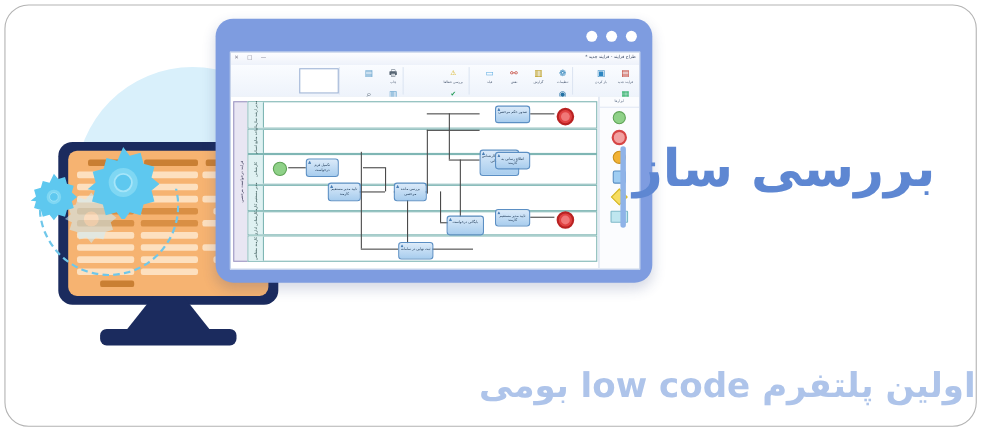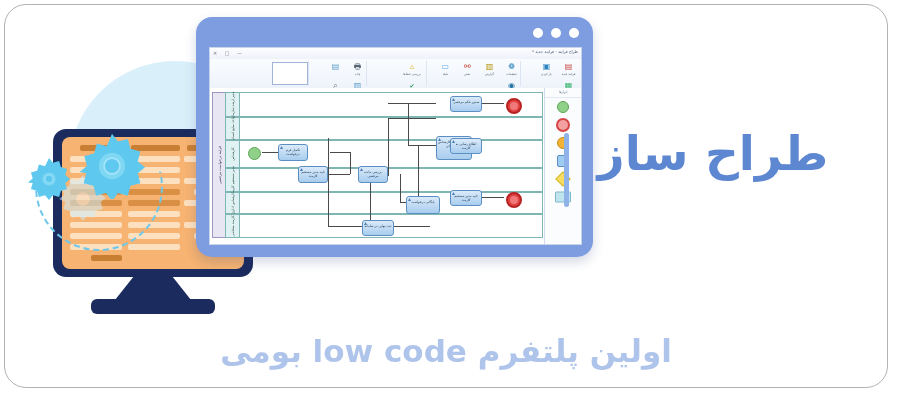--- a/index.html
+++ b/index.html
@@ -28,21 +28,21 @@
     letter-spacing:0px; line-height:1.15; white-space:nowrap;
   }
   #accent-bar{
     position:absolute; right:318px; top:128px; width:5px; height:74px;
     background:#8fb3e8; border-radius:3px;
   }
 
   
   #tagline{
     position:absolute; left:0; right:0; bottom:18px;
-    text-align:center; direction:rtl;
+    direction:rtl;
     color:#aec4ea; font-size:31px; font-weight:bold; white-space:nowrap;
   }
   #tagline .en{ direction:ltr; display:inline-block; }
 
   
   #monitor{ position:absolute; left:48px; top:124px; width:200px; height:172px; }
   .mon-bezel2{
     position:absolute; left:0; top:0; width:200px; height:148px;
     background:#1b2b5e; border-radius:13px;
   }
@@ -398,21 +398,21 @@
           </div>
         <div class="pal-item">
             <span class="sh rect" style="background:#bfe6ef;border:1px solid #7fb9c9;"></span>
           </div>
       </div>
 
     </div>
   </div>
 
   <div id="accent-bar"></div>
-  <div id="headline">طراح ساز</div>
+  <div id="headline">بررسی ساز</div>
 
   <div id="tagline">
     <span>اولین پلتفرم</span>
     <span class="en">low code</span>
     <span>بومی</span>
   </div>
 
 </div>
 
 </body></html>

